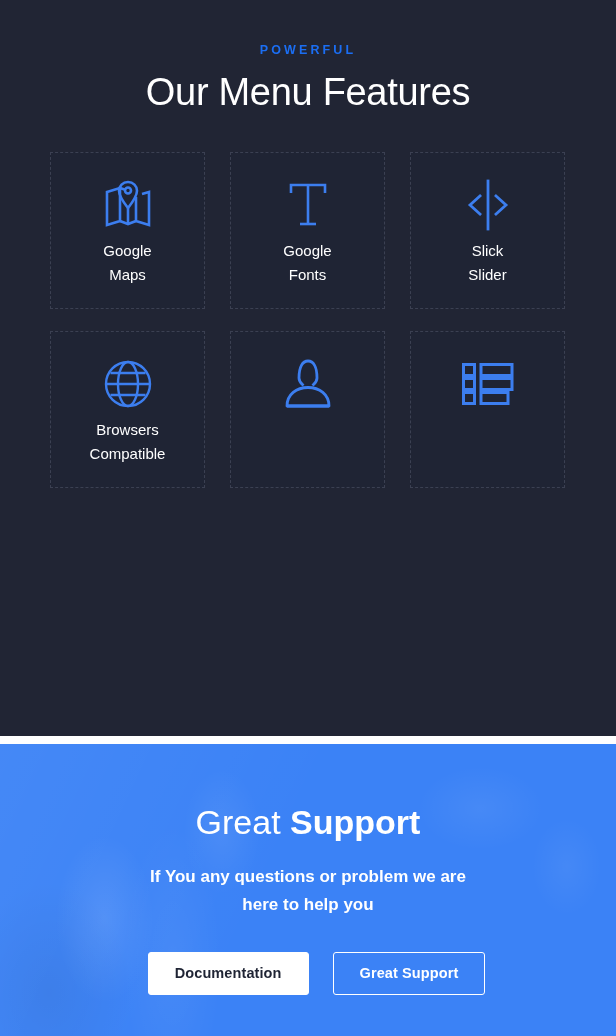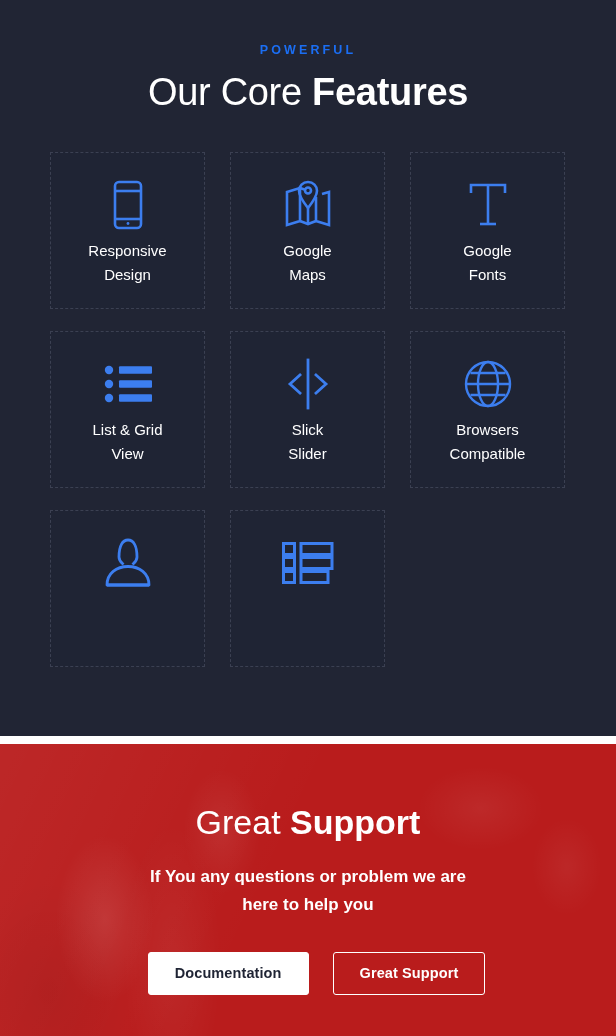--- a/index.html
+++ b/index.html
@@ -43,21 +43,21 @@
   .section-title {
     text-align: center;
     color: #ffffff;
     font-size: 38px;
     line-height: 1.12;
     margin: 0;
     font-weight: 300;
     letter-spacing: -0.3px;
   }
   .section-title .strong {
-    font-weight: bold;
+    font-weight: normal;
   }
 
   .cards-grid {
     margin: 39px auto 0 auto;
     width: 516px;
     display: grid;
     grid-template-columns: 155px 155px 155px;
     column-gap: 25px;
     row-gap: 22px;
   }
@@ -92,21 +92,21 @@
   
   .separator {
     height: 8px;
     background: #ffffff;
     width: 100%;
   }
 
   
   .support-section {
     flex: 1;
-    background: #b91c1c;
+    background: #3b82f6;
     position: relative;
     overflow: hidden;
     display: flex;
     flex-direction: column;
     align-items: flex-start;
     justify-content: flex-start;
     padding-top: 60px;
     box-sizing: border-box;
   }
   .support-bg {
@@ -181,36 +181,24 @@
 </style>
 </head>
 <body>
 
 <div class="page">
 
   <section class="features-section">
 
     <div class="eyebrow">POWERFUL</div>
 
-    <h1 class="section-title"><span>Our Core </span><span class="strong">Features</span></h1>
+    <h1 class="section-title"><span>Our Menu </span><span class="strong">Features</span></h1>
 
     <div class="cards-grid">
 
-      <div class="card">
-        <div class="card-icon">
-          <svg width="42" height="52" viewBox="0 0 42 52" fill="none" stroke="#3c7eef" stroke-width="2.6">
-            <rect x="8" y="3" width="26" height="46" rx="4" ry="4"></rect>
-            <line x1="8" y1="12" x2="34" y2="12"></line>
-            <line x1="8" y1="40" x2="34" y2="40"></line>
-            <circle cx="21" cy="44.5" r="1.4" fill="#3c7eef" stroke="none"></circle>
-          </svg>
-        </div>
-        <div class="card-label">Responsive
-Design</div>
-      </div>
 
 
       <div class="card">
         <div class="card-icon">
           <svg width="52" height="52" viewBox="0 0 52 52" fill="none" stroke="#3c7eef" stroke-width="2.6">
             <path d="M5 13 L18 9 L18 42 L5 46 Z"></path>
             <path d="M34 18 L34 42 L47 46 L47 13 L40 15"></path>
             <path d="M18 9 L24 11 M18 42 L26 45 L34 42"></path>
             <path d="M26 3 C20.8 3 17 7 17 11.7 C17 17.5 26 29 26 29 C26 29 35 17.5 35 11.7 C35 7 31.2 3 26 3 Z"></path>
             <circle cx="26" cy="11.5" r="3"></circle>
@@ -226,34 +214,20 @@
           <svg width="44" height="48" viewBox="0 0 44 48" fill="none" stroke="#3c7eef" stroke-width="2.6" stroke-linejoin="miter">
             <path d="M5 12 L5 4 L39 4 L39 12"></path>
             <line x1="22" y1="4" x2="22" y2="42"></line>
             <line x1="14" y1="43" x2="30" y2="43"></line>
           </svg>
         </div>
         <div class="card-label">Google
 Fonts</div>
       </div>
 
-      <div class="card">
-        <div class="card-icon">
-          <svg width="48" height="40" viewBox="0 0 48 40" fill="#3c7eef">
-            <circle cx="5" cy="6" r="4.2"></circle>
-            <rect x="15" y="2.2" width="33" height="7.6" rx="1"></rect>
-            <circle cx="5" cy="20" r="4.2"></circle>
-            <rect x="15" y="16.2" width="33" height="7.6" rx="1"></rect>
-            <circle cx="5" cy="34" r="4.2"></circle>
-            <rect x="15" y="30.2" width="33" height="7.6" rx="1"></rect>
-          </svg>
-        </div>
-        <div class="card-label">List &amp; Grid
-View</div>
-      </div>
 
       <div class="card">
         <div class="card-icon">
           <svg width="46" height="54" viewBox="0 0 46 54" fill="none" stroke="#3c7eef" stroke-width="2.8" stroke-linecap="square">
             <polyline points="15,18 5,27 15,36"></polyline>
             <line x1="23" y1="3" x2="23" y2="51"></line>
             <polyline points="31,18 41,27 31,36"></polyline>
           </svg>
         </div>
         <div class="card-label">Slick

